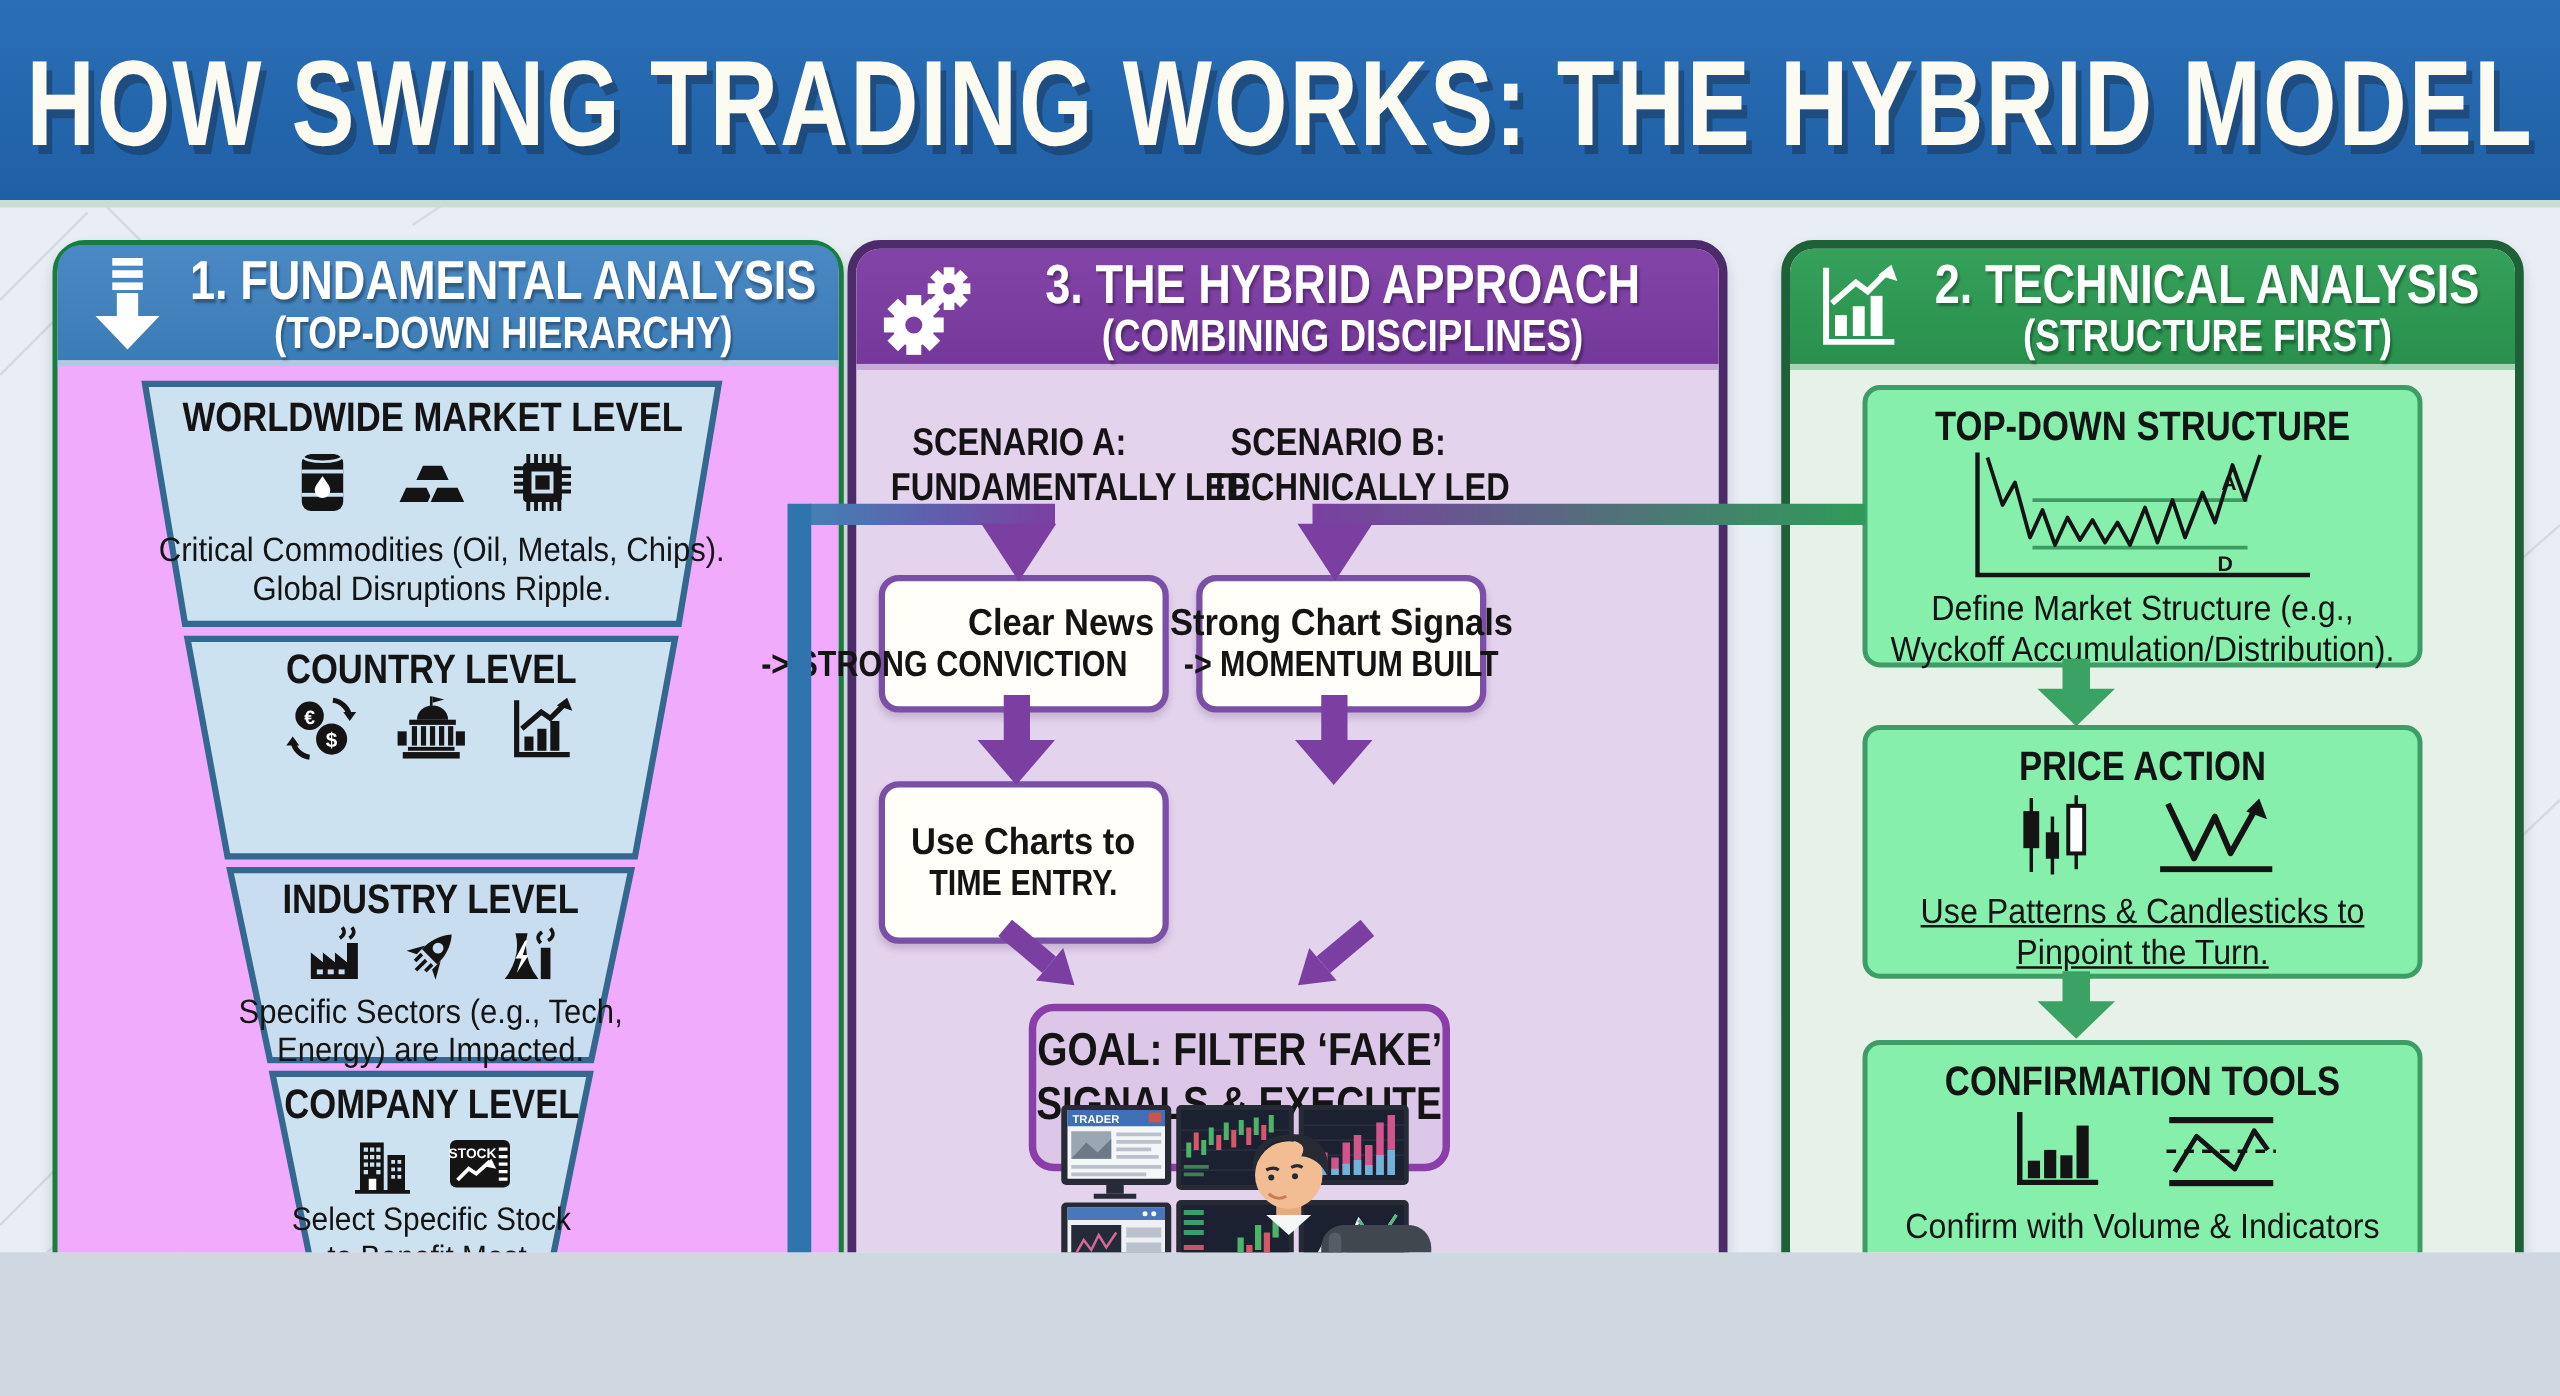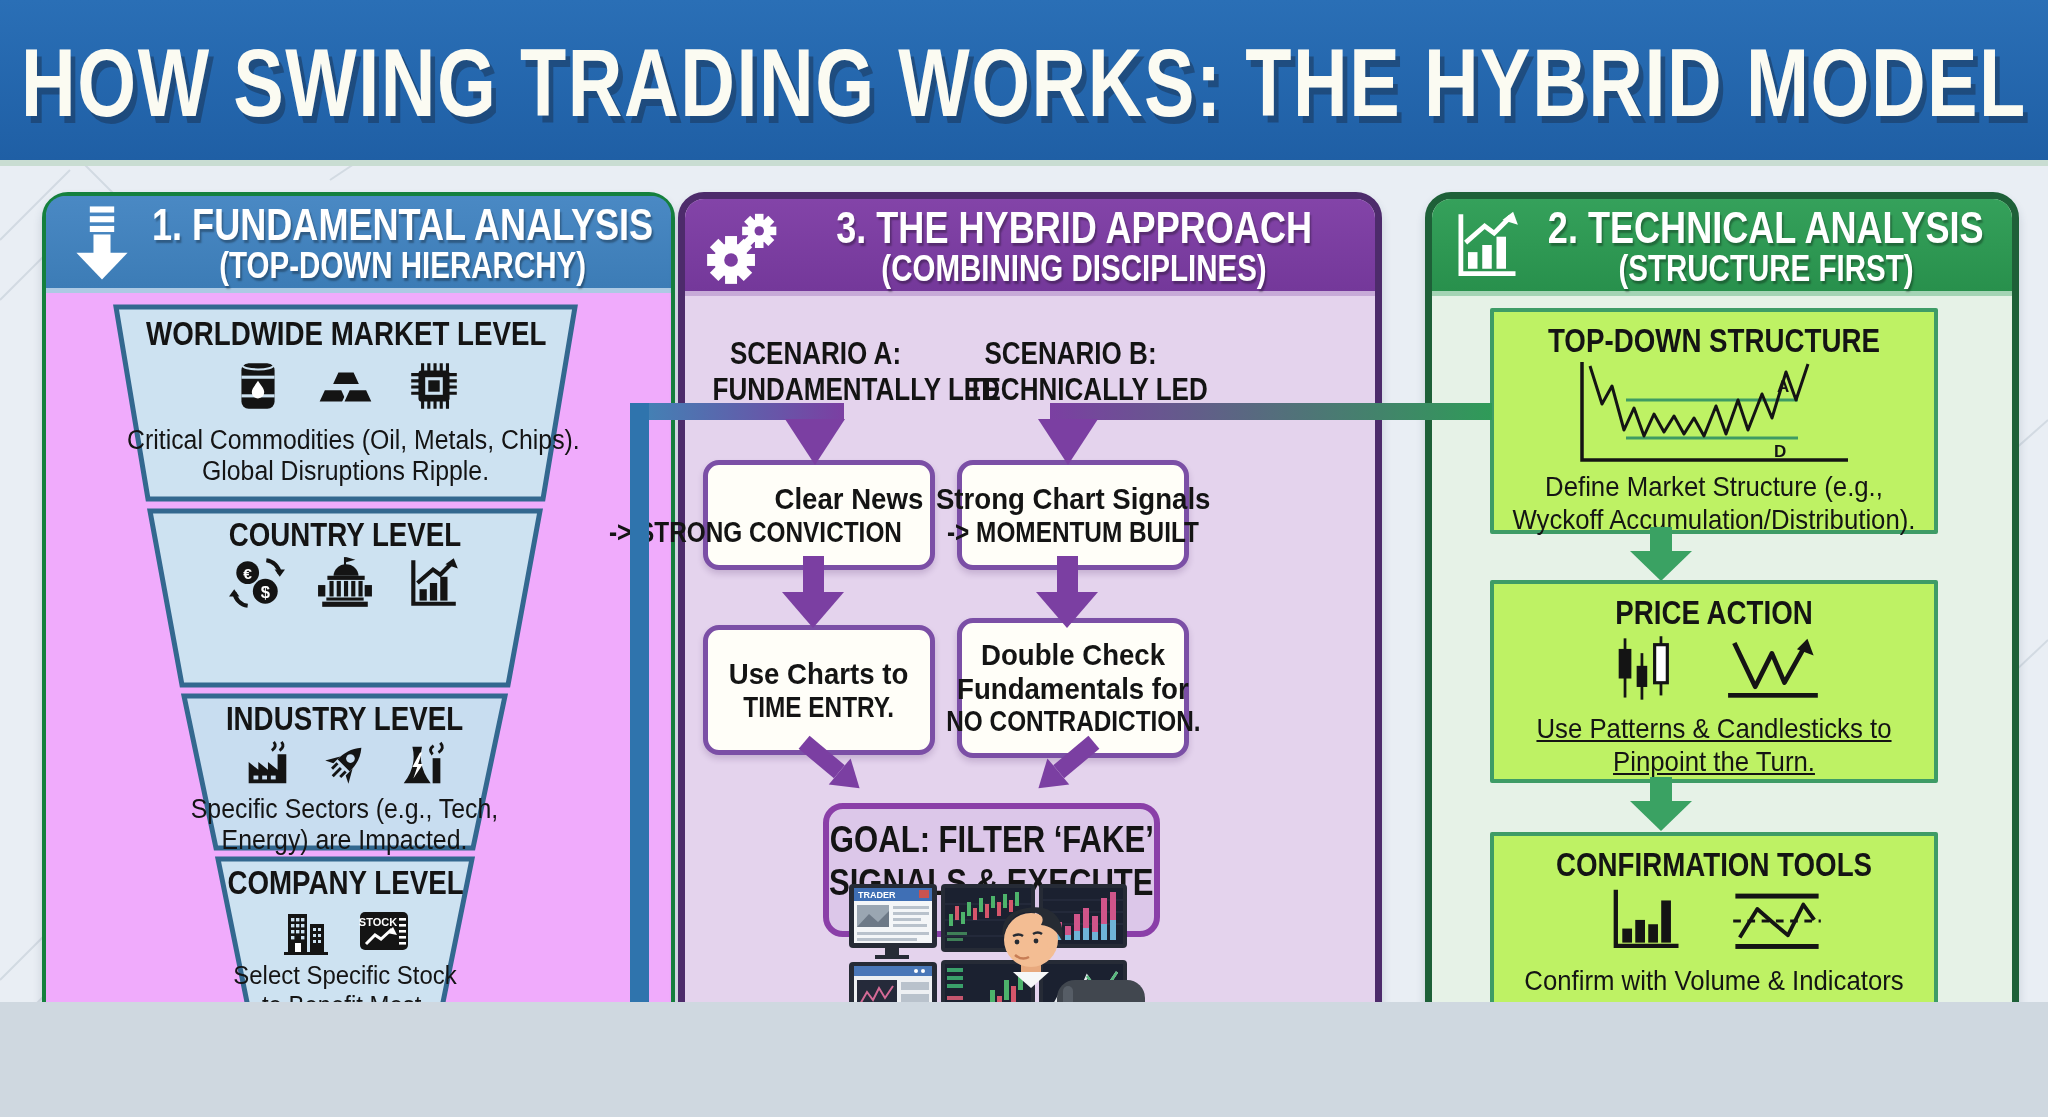--- a/index.html
+++ b/index.html
@@ -37,21 +37,21 @@
   .stepbox{position:absolute;background:#fffef8;border:5px solid #7b4fa6;border-radius:16px;
            display:flex;flex-direction:column;align-items:center;justify-content:center;
            box-shadow:0 4px 6px rgba(60,20,90,.18);line-height:1.12;}
   .sb-n{font-size:30px;font-weight:600;}
   .sb-b{font-size:29px;font-weight:800;}
   .scen-title{position:absolute;text-align:center;font-size:31px;font-weight:800;line-height:1.15;}
   .goalbox{position:absolute;background:#dcc7e9;border:6px solid #8a3fa8;border-radius:20px;
            display:flex;flex-direction:column;align-items:flex-start;padding-top:10px;align-items:center;}
   .goal-line{font-size:37px;font-weight:800;line-height:1.15;}
   
-  .gbox{position:absolute;background:#bef264;border:4px solid #3e9c66;border-radius:2px;}
+  .gbox{position:absolute;background:#86efac;border:4px solid #3e9c66;border-radius:14px;}
   .gbox-title{position:absolute;top:10px;left:0;width:100%;text-align:center;font-size:33px;font-weight:800;}
   .gbox-text{position:absolute;left:0;width:100%;text-align:center;font-size:28px;line-height:1.18;font-weight:500;}
   .gbox-icons{position:absolute;left:0;width:100%;display:flex;justify-content:center;gap:46px;align-items:flex-end;}
   
   .bar{position:absolute;}
   .head-down{position:absolute;width:0;height:0;border-left:30px solid transparent;border-right:30px solid transparent;}
   .head-right{position:absolute;width:0;height:0;border-top:22px solid transparent;border-bottom:22px solid transparent;}
   .head-left{position:absolute;width:0;height:0;border-top:22px solid transparent;border-bottom:22px solid transparent;}
   .diag{position:absolute;display:flex;align-items:center;}
   .diag .stem{width:46px;height:17px;background:#7b3fa2;}
@@ -326,25 +326,20 @@
     <div class="sb-b cd">-&gt; STRONG CONVICTION</div>
   </div>
   <div class="stepbox" style="left:957px;top:460px;width:222px;height:100px;">
     <div class="sb-n cd2">Strong Chart Signals</div>
     <div class="sb-b cd">-&gt; MOMENTUM BUILT</div>
   </div>
   <div class="stepbox" style="left:703px;top:625px;width:222px;height:120px;">
     <div class="sb-n cd2">Use Charts to</div>
     <div class="sb-b cd">TIME ENTRY.</div>
   </div>
-  <div class="stepbox" style="left:957px;top:618px;width:222px;height:130px;">
-    <div class="sb-n cd2">Double Check</div>
-    <div class="sb-n cd2">Fundamentals for</div>
-    <div class="sb-b cd">NO CONTRADICTION.</div>
-  </div>
 
   <div class="goalbox" style="left:823px;top:803px;width:325px;height:112px;">
     <div class="goal-line cd">GOAL: FILTER ‘FAKE’</div>
     <div class="goal-line cd">SIGNALS &amp; EXECUTE</div>
   </div>
 
   <svg class="abs" style="left:845px;top:884px;" width="330" height="190" viewBox="0 0 330 190">
 
     <g>
       <rect x="4" y="0" width="88" height="64" rx="4" fill="#262b36"></rect>

